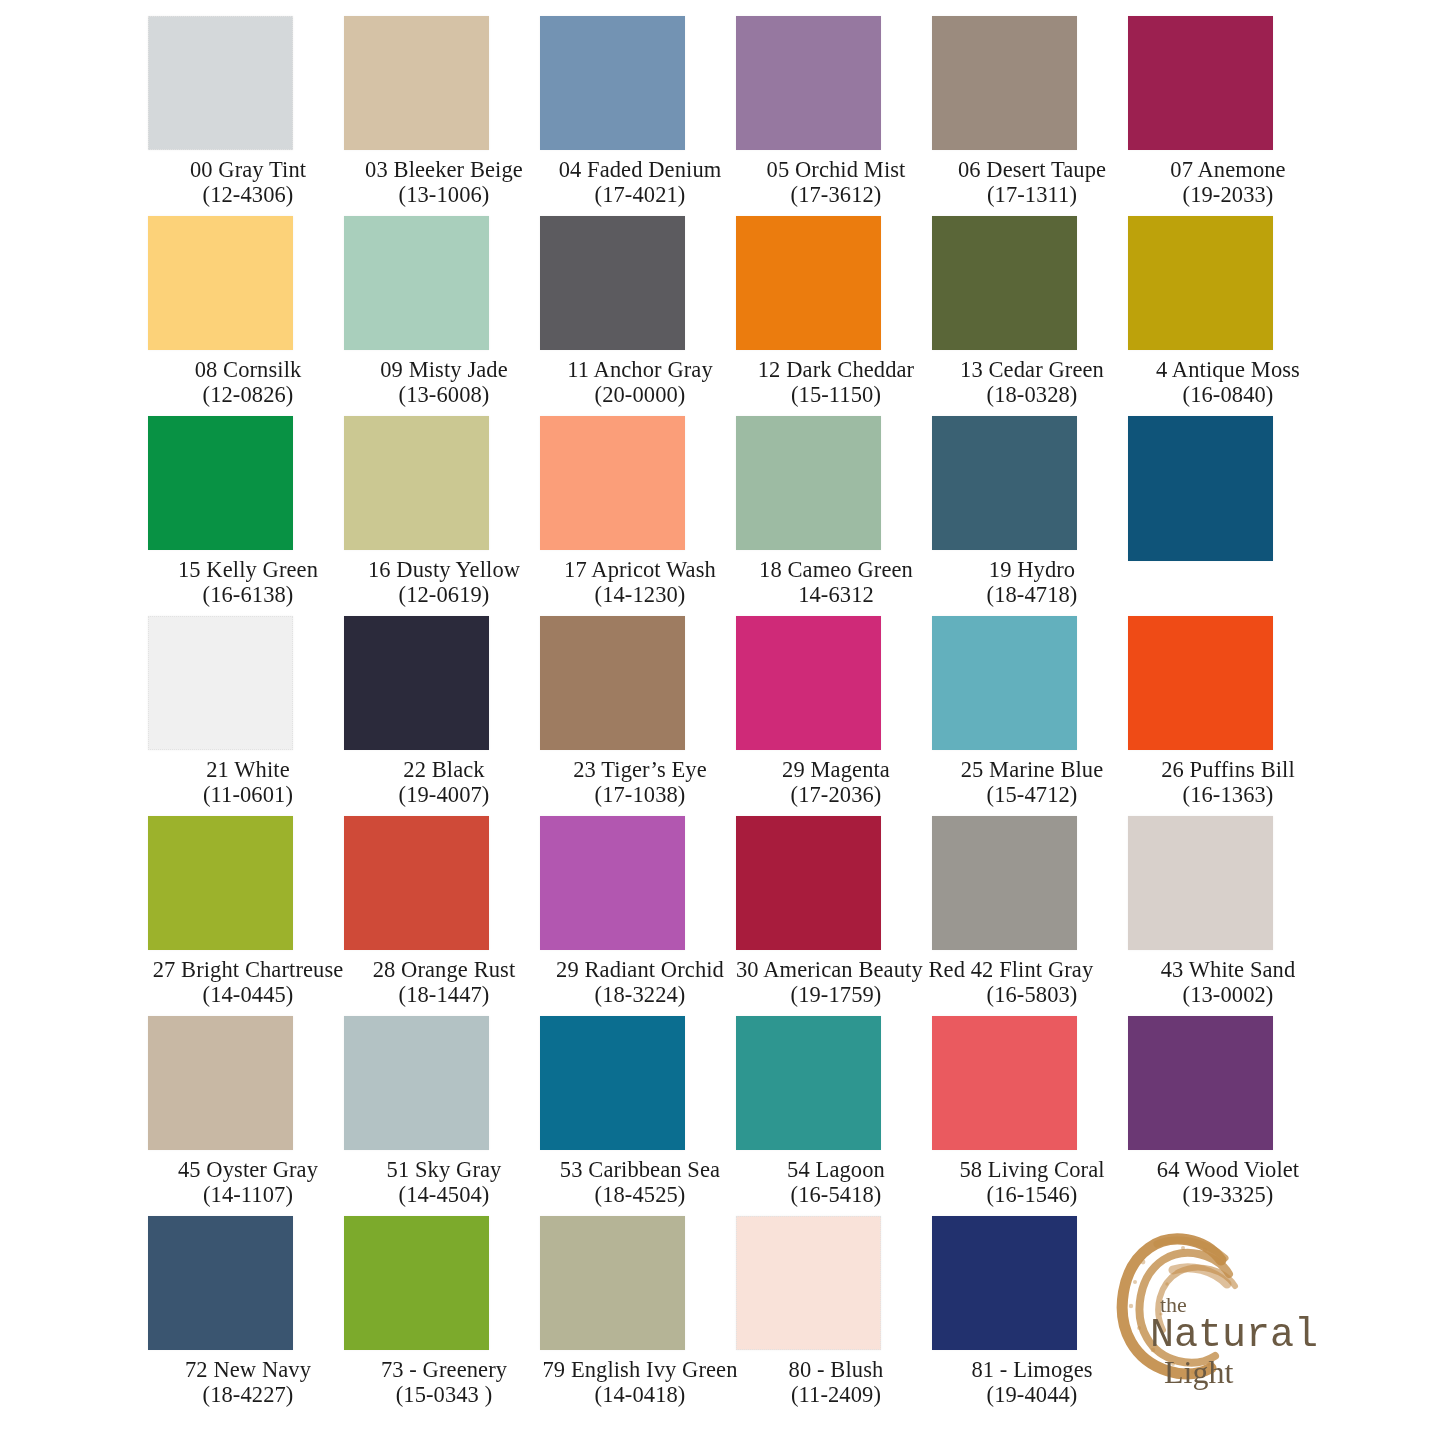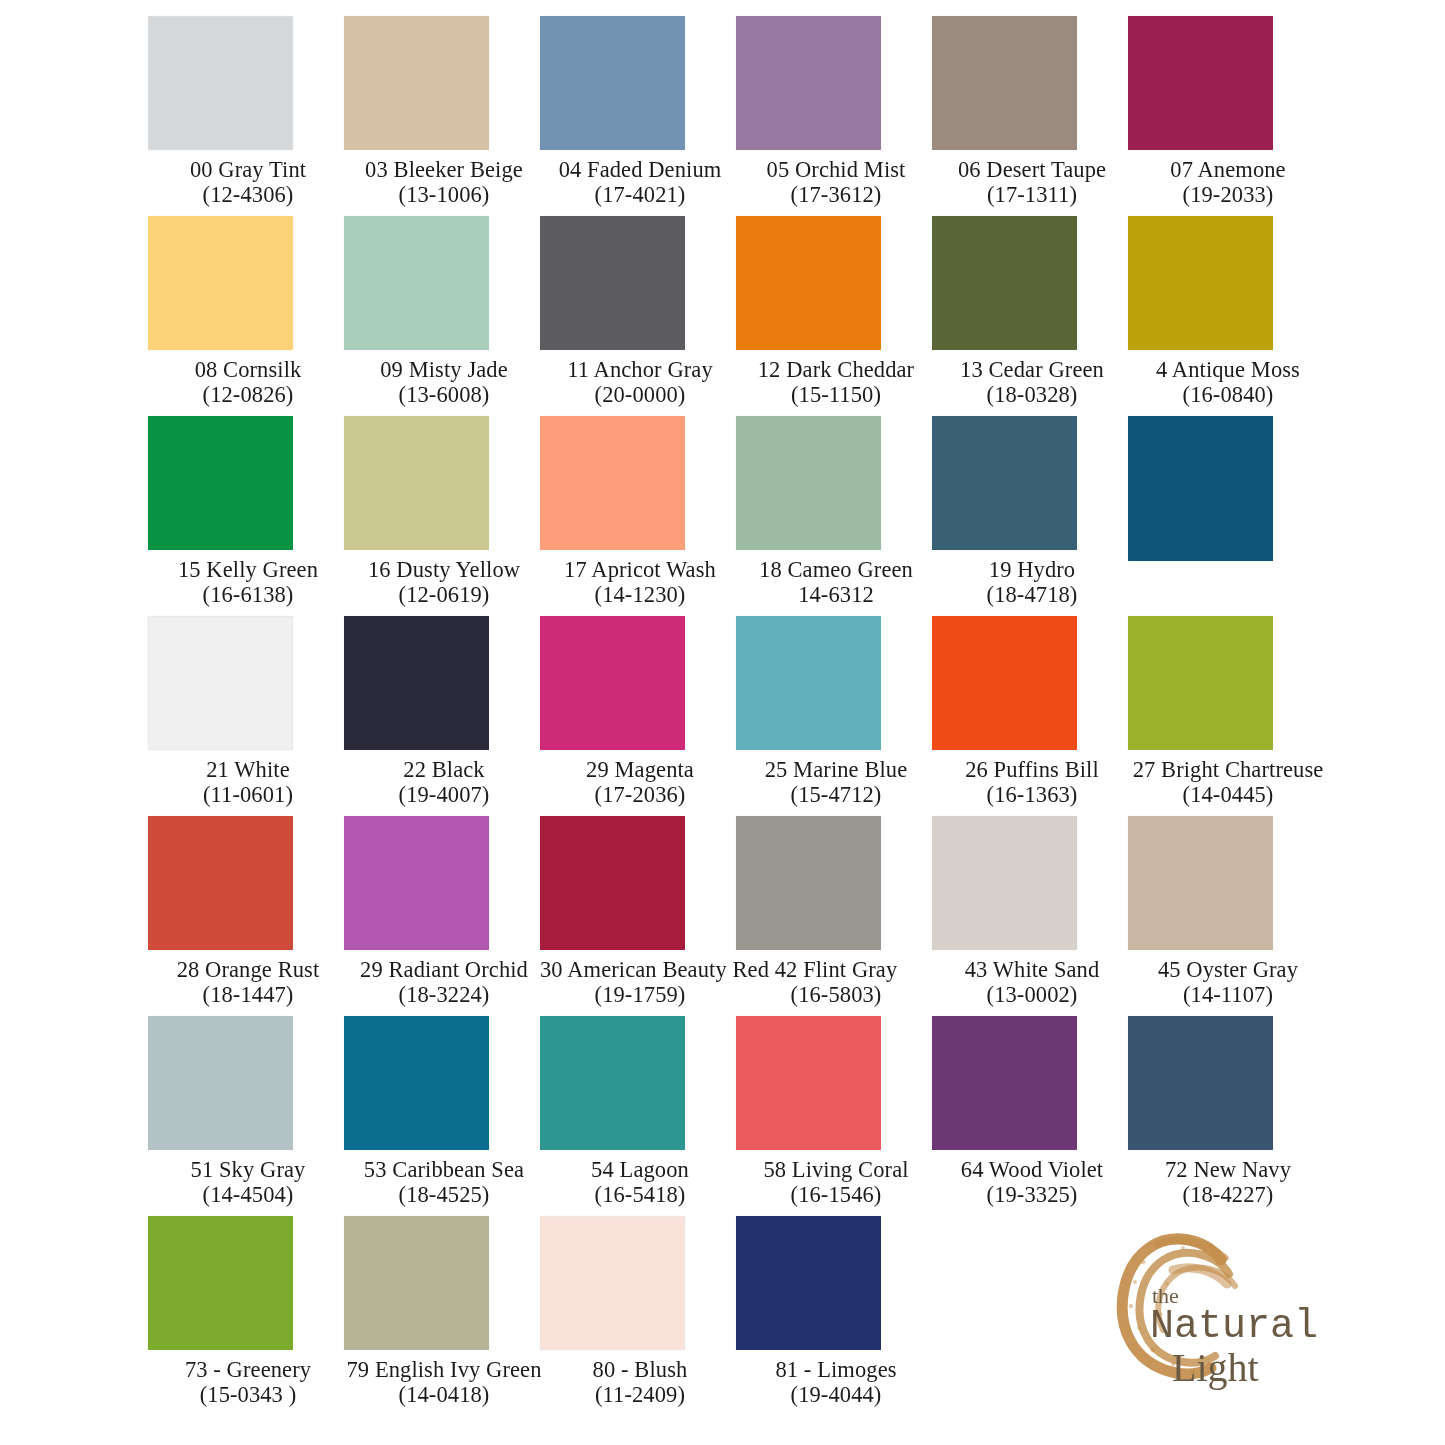--- a/index.html
+++ b/index.html
@@ -87,33 +87,33 @@
   #brand-logo .wordmark {
     position: absolute;
     right: 0px;
     bottom: 8px;
     text-align: left;
     color: #6b5a43;
   }
   #brand-logo .wm-the {
     font-size: 22px;
     line-height: 1;
-    margin-left: 2px;
+    margin-left: 10px;
     color: #6f5d45;
   }
   #brand-logo .wm-natural {
     font-size: 40px;
     line-height: 1.02;
     color: #6b5a43;
     font-family: Liberation Mono, monospace;
   }
   #brand-logo .wm-light {
-    font-size: 40px;
+    font-size: 32px;
     line-height: 1.02;
-    margin-left: 22px;
+    margin-left: 14px;
     color: #6b5a43;
   }
 </style>
 </head>
 <body>
 
 <div id="swatch-grid">
     <div class="swatch-cell">
       <div class="swatch-chip pale-edge" style="background: rgb(212, 216, 218);"></div>
       <div class="swatch-labels">
@@ -241,20 +241,27 @@
       <div class="swatch-labels">
         <div class="swatch-name">21 White</div>
         <div class="swatch-code">(11-0601)</div>
       </div>
     </div>
     <div class="swatch-cell">
       <div class="swatch-chip" style="background: rgb(43, 42, 59);"></div>
       <div class="swatch-labels">
         <div class="swatch-name">22 Black</div>
         <div class="swatch-code">(19-4007)</div>
+      </div>
+    </div>
+    <div class="swatch-cell">
+      <div class="swatch-chip" style="background: rgb(158, 124, 97);"></div>
+      <div class="swatch-labels">
+        <div class="swatch-name">23 Tiger’s Eye</div>
+        <div class="swatch-code">(17-1038)</div>
       </div>
     </div>
     <div class="swatch-cell">
       <div class="swatch-chip" style="background: rgb(207, 42, 120);"></div>
       <div class="swatch-labels">
         <div class="swatch-name">29 Magenta</div>
         <div class="swatch-code">(17-2036)</div>
       </div>
     </div>
     <div class="swatch-cell">

